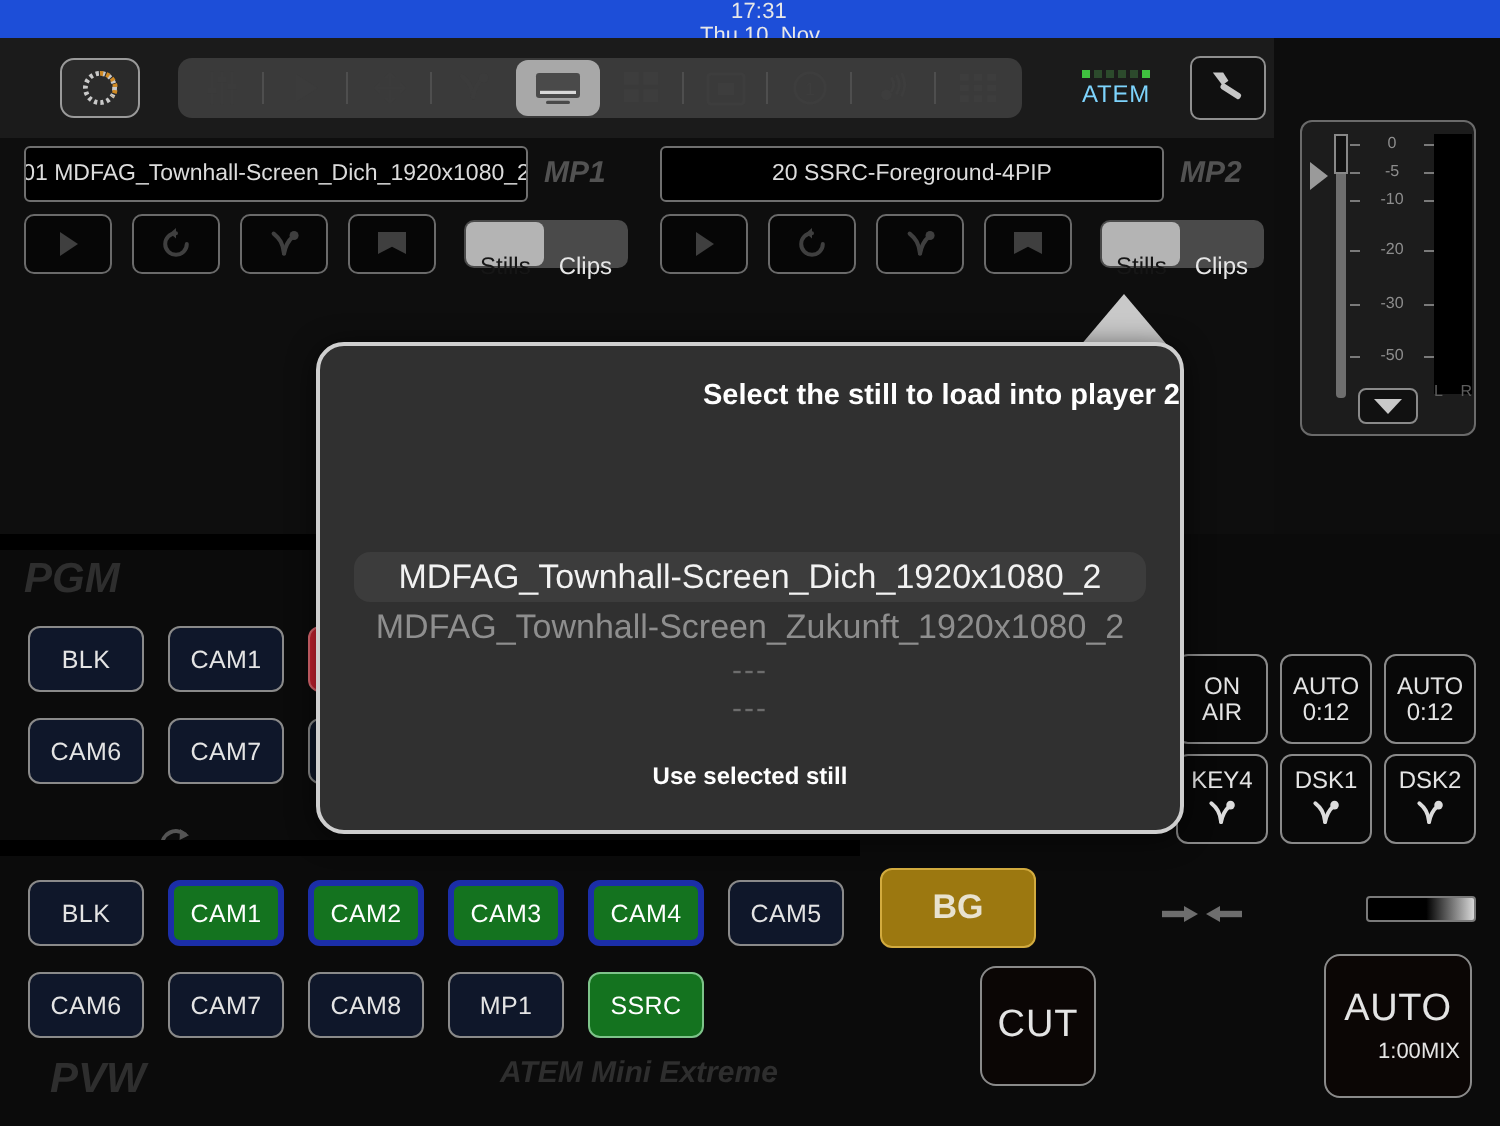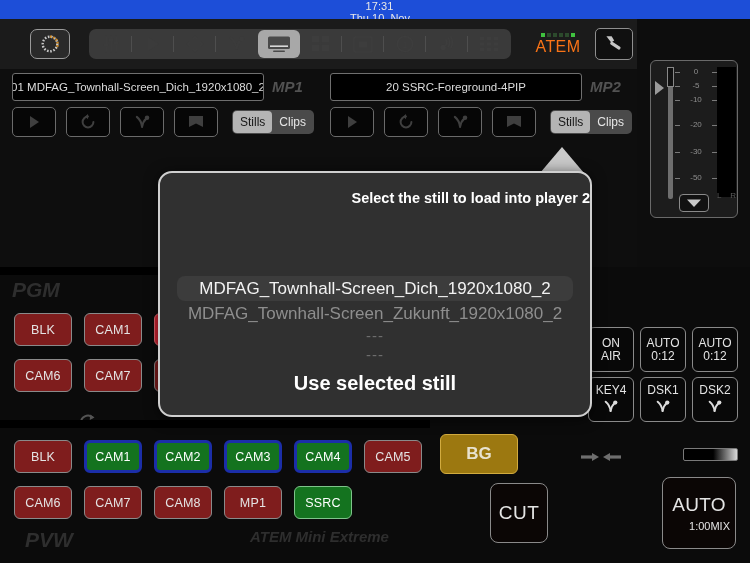--- a/index.html
+++ b/index.html
@@ -53,21 +53,21 @@
   }
   .seg.active { background: #a8a8a8; }
   .seg + .seg::before {
     content: ""; position: absolute; left: -1px; top: 6px; bottom: 6px; width: 1px; background: #4e4e4e;
   }
   .seg.active::before, .seg.active + .seg::before { background: transparent; }
   .atem-box { margin-left: 22px; width: 50px; text-align: center; }
   .atem-leds { display: flex; gap: 2px; justify-content: center; margin-bottom: 1px; }
   .atem-leds i { width: 4px; height: 4px; display: block; background: #2c4a2c; }
   .atem-leds i.on { background: #3fc23f; }
-  .atem-label { font-size: 16px; color: #f97316; letter-spacing: .4px; }
+  .atem-label { font-size: 12px; color: #7dd3fc; letter-spacing: .4px; }
   .tool-btn {
     margin-left: 12px; width: 38px; height: 32px; border: 1px solid #8f8f8f;
     border-radius: 5px; background: #101010;
     display: flex; align-items: center; justify-content: center;
   }
 
   
   .mp-area { position: absolute; top: 69px; left: 0; width: 637px; height: 198px; background: #0e0e0e; }
   .mp-col { position: absolute; top: 0; width: 318px; height: 90px; }
   .mp-col.one { left: 0; }
@@ -85,21 +85,21 @@
   .mp-row { position: absolute; top: 38px; left: 12px; display: flex; align-items: center; gap: 10px; }
   .mp-btn {
     width: 44px; height: 30px; border: 1px solid #6a6a6a; border-radius: 5px; background: #060606;
     display: flex; align-items: center; justify-content: center;
   }
   .sc-toggle {
     margin-left: 4px; height: 24px; background: #4a4a4a; border-radius: 5px;
     display: flex; align-items: center; padding: 1px;
   }
   .sc-toggle span {
-    padding: 0 7px; height: 22px; line-height: 22px; font-size: 12px; color: #e6e6e6; border-radius: 4px;
+    padding: 11px 7px; height: 22px; line-height: 22px; font-size: 12px; color: #e6e6e6; border-radius: 4px;
   }
   .sc-toggle span.sel { background: #b4b4b4; color: #161616; }
 
   
   .audio-panel {
     position: absolute; top: 60px; left: 650px; width: 88px; height: 158px;
     border: 1px solid #6a6a6a; border-radius: 6px; background: #1c1c1c;
   }
   .fader-track {
     position: absolute; left: 17px; top: 8px; width: 5px; height: 130px;
@@ -121,21 +121,21 @@
     border: 1px solid #8a8a8a; border-radius: 4px; background: #111;
     display: flex; align-items: center; justify-content: center;
   }
 
   
   .pgm-area { position: absolute; top: 275px; left: 0; width: 430px; height: 145px; background: #0b0b0b; }
   .pvw-area { position: absolute; top: 428px; left: 0; width: 430px; height: 135px; background: #0b0b0b; }
   .sect-label { position: absolute; font-size: 21px; font-style: italic; font-weight: bold; color: #2e2e2e; }
   .row { position: absolute; display: flex; gap: 12px; }
   .src {
-    width: 58px; height: 33px; border: 1px solid #8a8a8a; border-radius: 6px; background: #7f1d1d;
+    width: 58px; height: 33px; border: 1px solid #8a8a8a; border-radius: 6px; background: #0f172a;
     display: flex; align-items: center; justify-content: center;
     font-size: 12.5px; color: #e4e4e4; letter-spacing: .2px;
   }
   .src.pgm-on { background: #cf2433; border-color: #e06a72; color: #fff; }
   .src.pvw-on { background: #14731f; border-color: #7ec48a; color: #fff; }
   .src.pvw-blue { border: 3px solid #1b2ea8; background: #14731f; color: #fff; }
   .swap-icon { position: absolute; left: 77px; top: 412px; }
 
   
   .ctrl { position: absolute; top: 267px; left: 430px; width: 320px; height: 296px; background: #0b0b0b; }
@@ -190,21 +190,21 @@
   .still-row {
     height: 25px; display: flex; align-items: center; justify-content: center;
     font-size: 17px; color: #8e8e8e;
   }
   .still-row.selected {
     color: #f2f2f2; background: #3c3c3c; width: 396px; margin: 0 auto; border-radius: 8px;
   }
   .still-row.dashes { font-size: 15px; color: #6d6d6d; height: 19px; letter-spacing: 1px; }
   .modal-action {
     position: absolute; bottom: 20px; left: 0; width: 100%; text-align: center;
-    font-size: 20px; font-weight: bold; color: #fff;
+    font-size: 12px; font-weight: bold; color: #fff;
   }
 
   .footer-strip { position: absolute; left: 0; top: 267px; width: 430px; height: 8px; background: #000; }
   .footer-strip2 { position: absolute; left: 0; top: 420px; width: 430px; height: 8px; background: #000; }
   .right-black { position: absolute; left: 637px; top: 19px; width: 113px; height: 248px; background: #0d0d0d;}
   svg { display: block; }
 </style>
 </head>
 <body>
 

